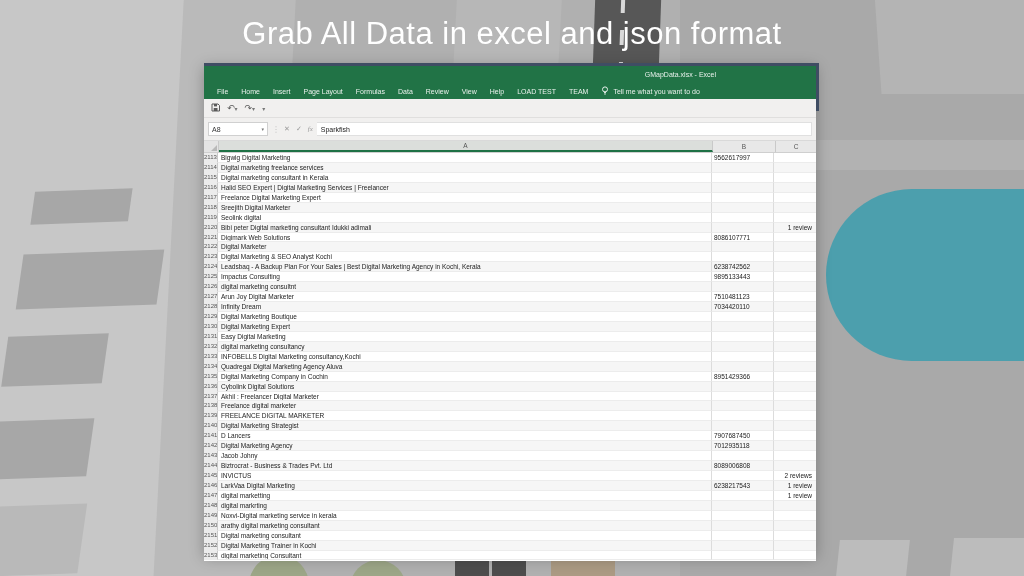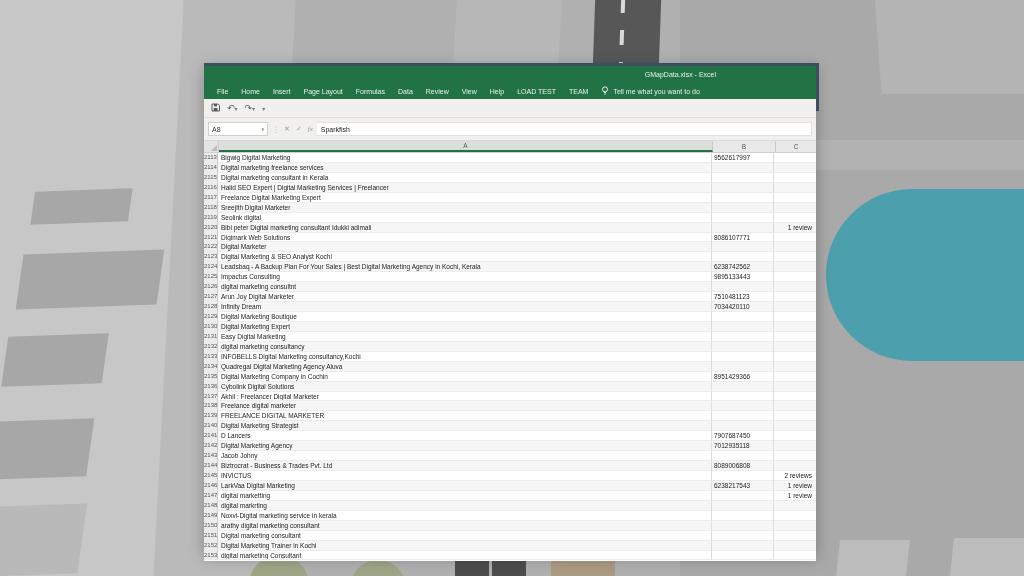--- a/index.html
+++ b/index.html
@@ -105,20 +105,21 @@
   </div>
   <div class="abs pond"></div>
   <div class="abs sq sq1"></div>
   <div class="abs sq sq2"></div>
   <div class="abs tan"></div>
   <div class="abs tree tree1"></div>
   <div class="abs tree tree2"></div>
   <div class="abs br1"></div>
   <div class="abs br2"></div>
 
+  <div class="abs slide-title">Grab All Data in excel and json format</div>
 
   <div class="abs win">
     <div class="chrome-top"></div>
     <div class="chrome-right"></div>
 
     <div class="titlebar">
       <span class="wt">GMapData.xlsx  -  Excel</span>
     </div>
 
     <div class="menubar">

